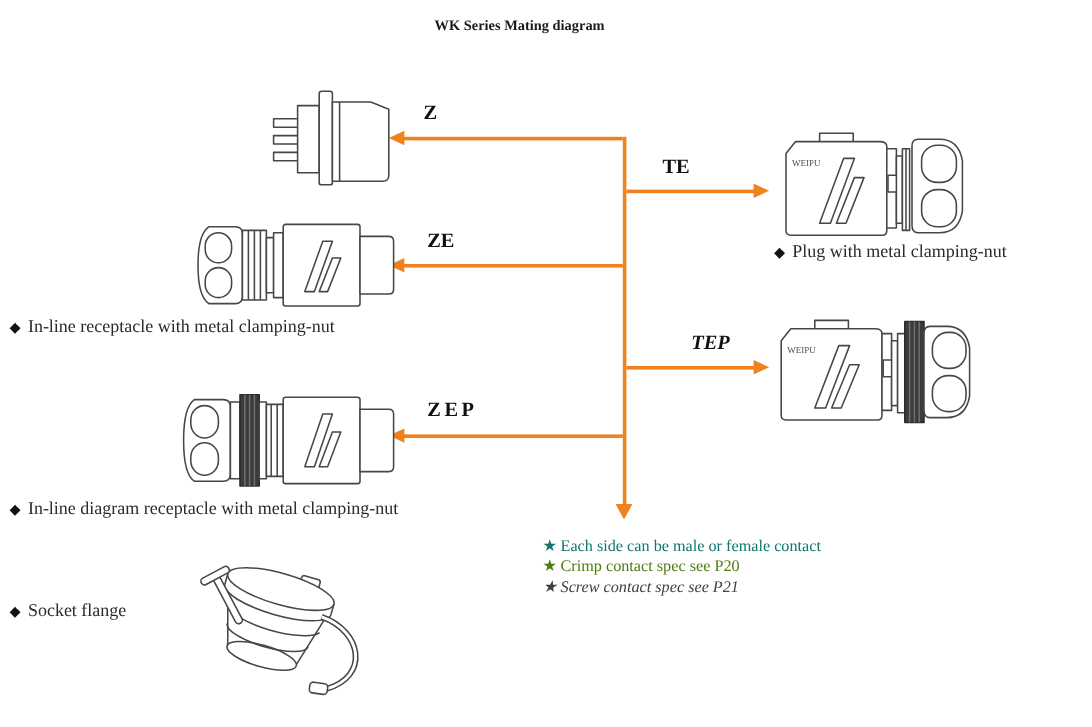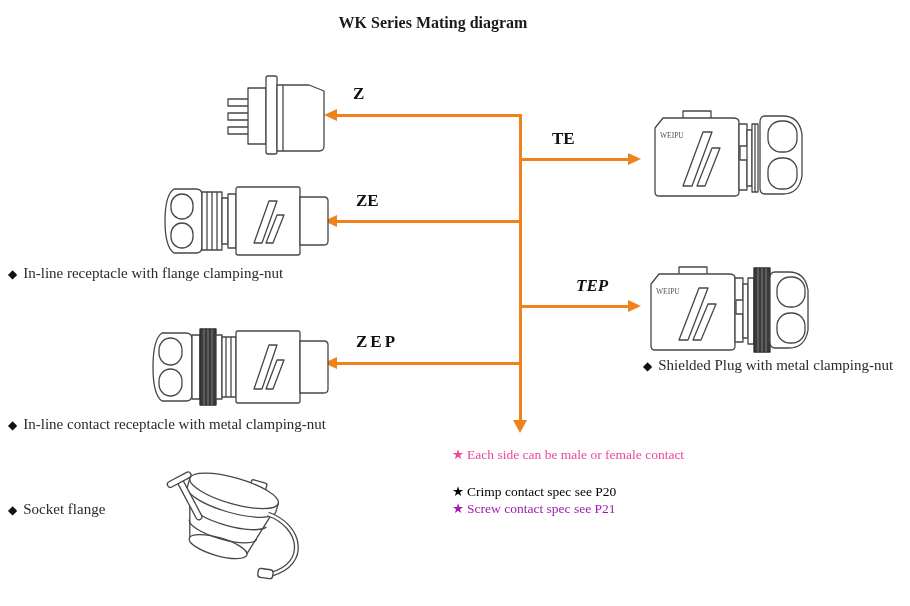--- a/index.html
+++ b/index.html
@@ -2,21 +2,21 @@
 <html><head>
 <meta charset="utf-8">
 <style>
   html,body{margin:0;padding:0;background:#ffffff;}
   .canvas{
     position:relative;width:910px;height:606px;background:#ffffff;overflow:hidden;
     font-family:"Liberation Serif","DejaVu Serif",serif;color:#232323;
   }
   .title{
     position:absolute;left:433px;top:14px;transform:translateX(-50%);
-    font-size:16px;font-weight:bold;margin:0;white-space:nowrap;color:#1a1a1a;
+    font-size:12px;font-weight:bold;margin:0;white-space:nowrap;color:#1a1a1a;
   }
   .lbl{position:absolute;font-size:15px;white-space:nowrap;color:#2a2a2a;}
   .lbl .bullet{font-size:12px;margin-right:6px;color:#111;}
   .lbl-left1{left:8px;top:104px;}
   .lbl-left2{left:8px;top:265px;}
   .lbl-left3{left:8px;top:416px;}
   .lbl-left4{left:8px;top:501px;}
   .lbl-right1{left:645px;top:202px;}
   .lbl-right2{left:643px;top:357px;}
 
@@ -50,23 +50,23 @@
   .dr-sqflange{left:224px;top:72px;}
   .dr-inline{left:162px;top:185px;}
   .dr-inline-sh{left:150px;top:325px;}
   .dr-cover{left:160px;top:462px;}
   .dr-plug{left:647px;top:108px;}
   .dr-plug-sh{left:643px;top:264px;}
 
   .notes{position:absolute;left:452px;top:446px;font-size:13.5px;line-height:17px;}
   .note{white-space:nowrap;}
   .note .star{margin-right:3px;}
-  .note-orange{color:#ec4899;}
-  .note-blue{color:#000000;margin-top:20px;}
-  .note-green{color:#a21caf;}
+  .note-orange{color:#0f766e;}
+  .note-blue{color:#4d7c0f;}
+  .note-green{color:#404040;font-style:italic;}
   svg{display:block;}
 </style>
 </head>
 <body>
 
 <div class="canvas">
 
   <h1 class="title">WK Series Mating diagram</h1>
 
   <div class="oline line-trunk"></div>
@@ -82,30 +82,30 @@
   <div class="tri tri-right arr-tep"></div>
   <div class="tri tri-down  arr-down"></div>
 
   <div class="code code-z">Z</div>
   <div class="code code-ze">ZE</div>
   <div class="code code-zep">ZEP</div>
   <div class="code code-te">TE</div>
   <div class="code code-tep">TEP</div>
 
   <div class="lbl lbl-left2">
-    <span class="bullet">◆</span><span>In-line receptacle with flange clamping-nut</span>
+    <span class="bullet">◆</span><span>In-line receptacle with metal clamping-nut</span>
   </div>
   <div class="lbl lbl-left3">
-    <span class="bullet">◆</span><span>In-line contact receptacle with metal clamping-nut</span>
+    <span class="bullet">◆</span><span>In-line diagram receptacle with metal clamping-nut</span>
   </div>
   <div class="lbl lbl-left4">
     <span class="bullet">◆</span><span>Socket flange</span>
   </div>
-  <div class="lbl lbl-right2">
-    <span class="bullet">◆</span><span>Shielded Plug with metal clamping-nut</span>
+  <div class="lbl lbl-right1">
+    <span class="bullet">◆</span><span>Plug with metal clamping-nut</span>
   </div>
 
   <div class="drawing dr-sqflange">
     <svg width="106" height="86" viewBox="0 0 106 86">
       <g fill="#fff" stroke="#474747" stroke-width="1.3" stroke-linejoin="round">
         <rect x="4" y="27" width="23" height="7"></rect>
         <rect x="4" y="41" width="23" height="7"></rect>
         <rect x="4" y="55" width="23" height="7"></rect>
         <rect x="24" y="16" width="18" height="56"></rect>
         <rect x="42" y="4" width="11" height="78" rx="2"></rect>

